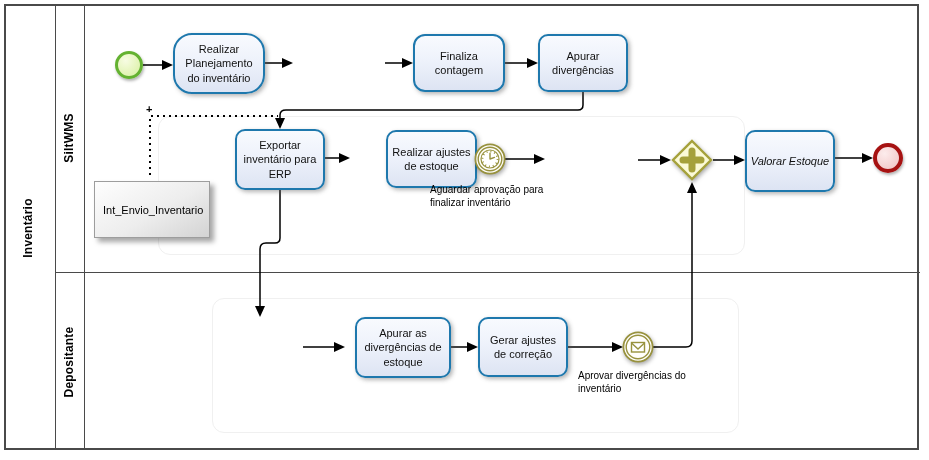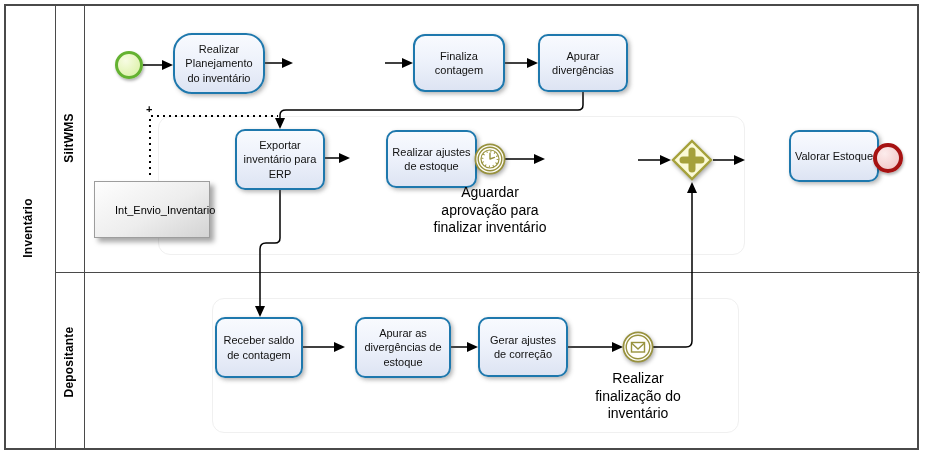--- a/index.html
+++ b/index.html
@@ -24,27 +24,27 @@
 
   
   .ev-start{position:absolute;box-sizing:border-box;width:28px;height:28px;border-radius:50%;
         border:3px solid #64b231;background:radial-gradient(circle at 35% 30%,#f7fce3 0%,#e6f5bd 55%,#d7efa2 100%);
         box-shadow:1px 2px 3px rgba(0,0,0,.3);}
   .ev-end{position:absolute;box-sizing:border-box;width:30px;height:30px;border-radius:50%;
         border:4px solid #a61212;background:radial-gradient(circle at 35% 30%,#fcecec 0%,#f5d3d3 60%,#eec3c3 100%);
         box-shadow:1px 2px 3px rgba(0,0,0,.3);}
   .ev-svg{position:absolute;filter:drop-shadow(1px 2px 2px rgba(0,0,0,.35));}
 
-  .ev-label{position:absolute;text-align:center;font-size:14px;line-height:1.25;color:#000;}
+  .ev-label{position:absolute;font-size:10px;line-height:1.25;color:#000;}
 
   
   .data-box{position:absolute;left:94px;top:181px;width:116px;height:57px;box-sizing:border-box;
         border:1px solid #9d9d9d;background:linear-gradient(150deg,#fefefe 0%,#ededed 55%,#d3d3d3 100%);
         box-shadow:4px 4px 5px rgba(0,0,0,.35);
-        display:flex;align-items:center;font-size:11px;color:#000;padding-left:20px;}
+        display:flex;align-items:center;font-size:11px;color:#000;padding-left:8px;}
 
   .assoc-plus{position:absolute;left:146px;top:103px;font-size:11px;font-weight:bold;color:#000;}
 
   svg.flows{position:absolute;left:0;top:0;pointer-events:none;}
 </style>
 </head>
 <body>
 
 <div class="canvas">
 
@@ -109,27 +109,24 @@
   </div>
   <div class="task" style="left:538px;top:34px;width:90px;height:58px;">
     <span>Apurar divergências</span>
   </div>
   <div class="task" style="left:235px;top:129px;width:90px;height:61px;">
     <span>Exportar inventário para ERP</span>
   </div>
   <div class="task" style="left:350px;top:130px;width:91px;height:58px;margin-left:36px;">
     <span>Realizar ajustes de estoque</span>
   </div>
-  <div class="task" style="left:789px;top:130px;width:90px;height:52px;">
+  <div class="task" style="left:745px;top:130px;width:90px;height:62px;font-style:italic;">
     <span>Valorar Estoque</span>
   </div>
 
-  <div class="task" style="left:215px;top:317px;width:88px;height:61px;">
-    <span>Receber saldo de contagem</span>
-  </div>
   <div class="task" style="left:355px;top:317px;width:96px;height:61px;">
     <span>Apurar as divergências de estoque</span>
   </div>
   <div class="task" style="left:478px;top:317px;width:90px;height:60px;">
     <span>Gerar ajustes de correção</span>
   </div>
 
   <div class="ev-start" style="left:115px;top:51px;"></div>
   <div class="ev-end" style="left:873px;top:143px;"></div>
 
@@ -145,21 +142,21 @@
   <div class="ev-label" style="left:430px;top:184px;width:120px;">Aguardar aprovação para finalizar inventário</div>
 
   <svg class="ev-svg" style="left:621px;top:330px;" width="34" height="34">
     <g stroke="#98923e" fill="none">
       <circle cx="17" cy="17" r="14.6" fill="#fffefb" stroke-width="1.8"></circle>
       <circle cx="17" cy="17" r="11.8" stroke-width="1.4"></circle>
       <rect x="10.5" y="12.5" width="13" height="9.5" fill="#fff" stroke-width="1.4"></rect>
       <path d="M10.5,13 L17,19 L23.5,13" stroke-width="1.4"></path>
     </g>
   </svg>
-  <div class="ev-label" style="left:578px;top:370px;width:120px;">Realizar finalização do inventário</div>
+  <div class="ev-label" style="left:578px;top:370px;width:120px;">Aprovar divergências do inventário</div>
 
   <svg class="ev-svg" style="left:670px;top:138px;" width="44" height="44">
     <polygon points="22,3 41,22 22,41 3,22" fill="#fbfad7" stroke="#a5a13b" stroke-width="2.4"></polygon>
     <path d="M22,13 V31 M13,22 H31" stroke="#a5a13b" stroke-width="7" stroke-linecap="round"></path>
   </svg>
 
   <div class="data-box">
     <span>Int_Envio_Inventario</span>
   </div>
 

